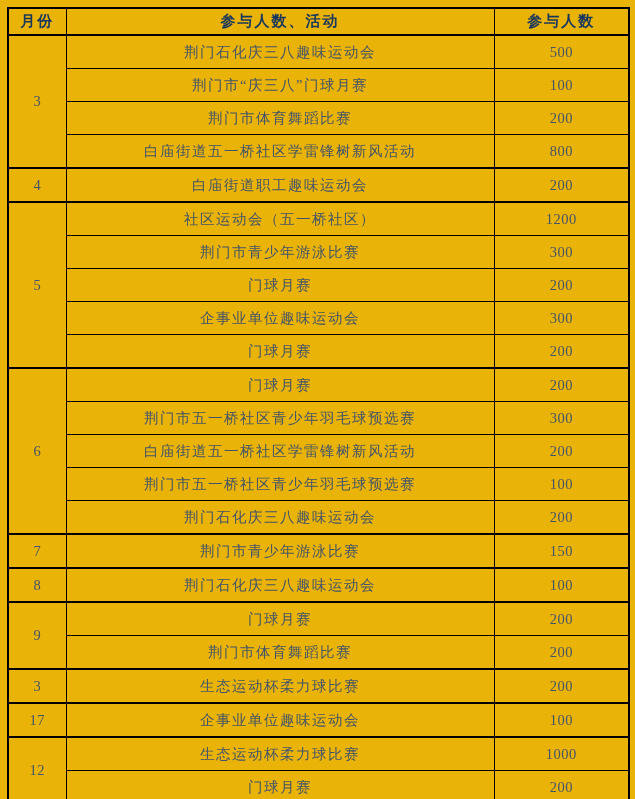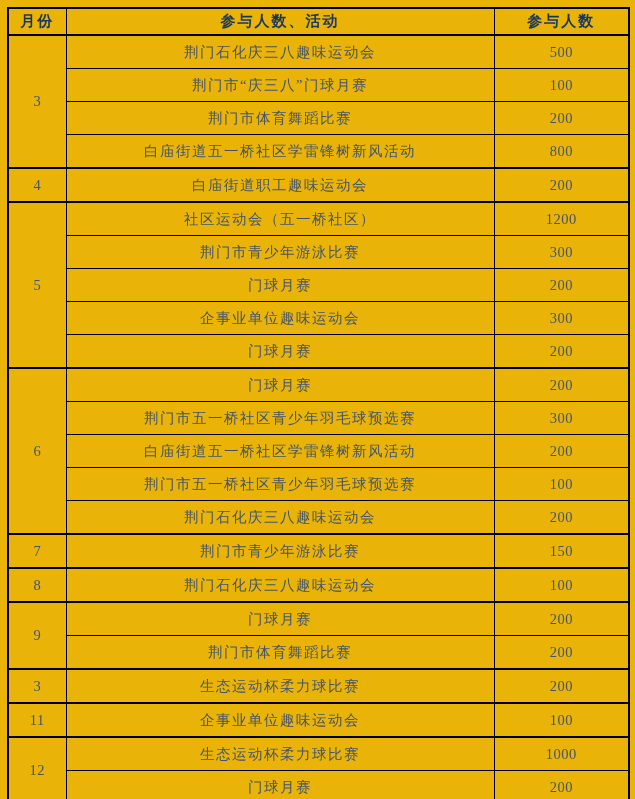--- a/index.html
+++ b/index.html
@@ -158,21 +158,21 @@
         <tr>
           <td class="event-cell">荆门市体育舞蹈比赛</td>
           <td class="participants-cell">200</td>
         </tr>
         <tr class="group-start">
           <td class="month-cell" rowspan="1">3</td>
           <td class="event-cell">生态运动杯柔力球比赛</td>
           <td class="participants-cell">200</td>
         </tr>
         <tr class="group-start">
-          <td class="month-cell" rowspan="1">11</td>
+          <td class="month-cell" rowspan="1">17</td>
           <td class="event-cell">企事业单位趣味运动会</td>
           <td class="participants-cell">100</td>
         </tr>
         <tr class="group-start">
           <td class="month-cell" rowspan="2">12</td>
           <td class="event-cell">生态运动杯柔力球比赛</td>
           <td class="participants-cell">1000</td>
         </tr>
         <tr>
           <td class="event-cell">门球月赛</td>

